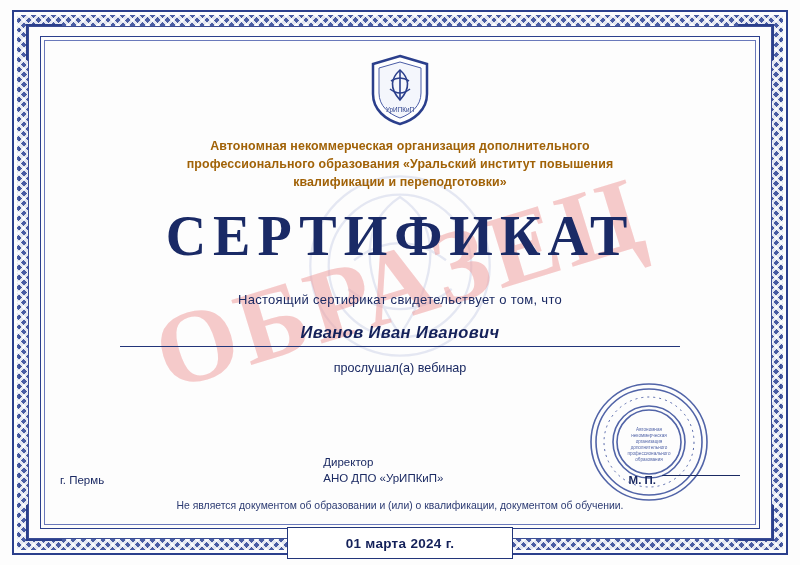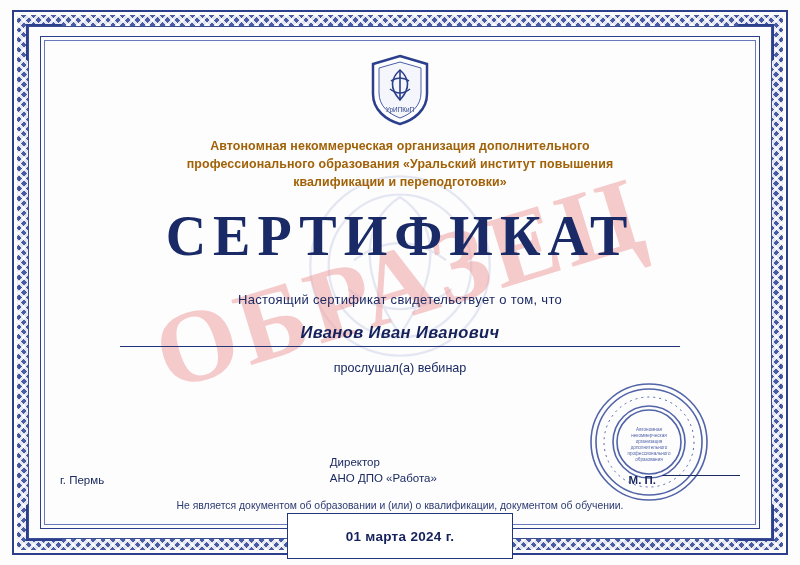--- a/index.html
+++ b/index.html
@@ -257,21 +257,21 @@
     color: #2b3a72;
     z-index: 3;
   }
 
   .date-box {
     position: absolute;
     left: 50%;
     transform: translateX(-50%);
     bottom: 6px;
     width: 226px;
-    height: 46px;
+    height: 32px;
     border: 1.6px solid #22357a;
     background: #ffffff;
     display: flex;
     align-items: center;
     justify-content: center;
     z-index: 4;
     box-sizing: border-box;
   }
   .date-text {
     font-size: 13.5px;
@@ -355,21 +355,21 @@
       <text x="61" y="68">дополнительного</text>
       <text x="61" y="74">профессионального</text>
       <text x="61" y="80">образования</text>
     </g>
   </svg>
 
   <div class="sig-row">
     <div class="city">г. Пермь</div>
     <div class="director">
       <div>Директор</div>
-      <div>АНО ДПО «Работа»</div>
+      <div>АНО ДПО «УрИПКиП»</div>
     </div>
     <div class="stamp-holder">
       <span class="mp">М. П.</span>
       <span class="sig-underline"></span>
     </div>
   </div>
 
   <div class="disclaimer">Не является документом об образовании и (или) о квалификации, документом об обучении.</div>
 
   <div class="date-box">

